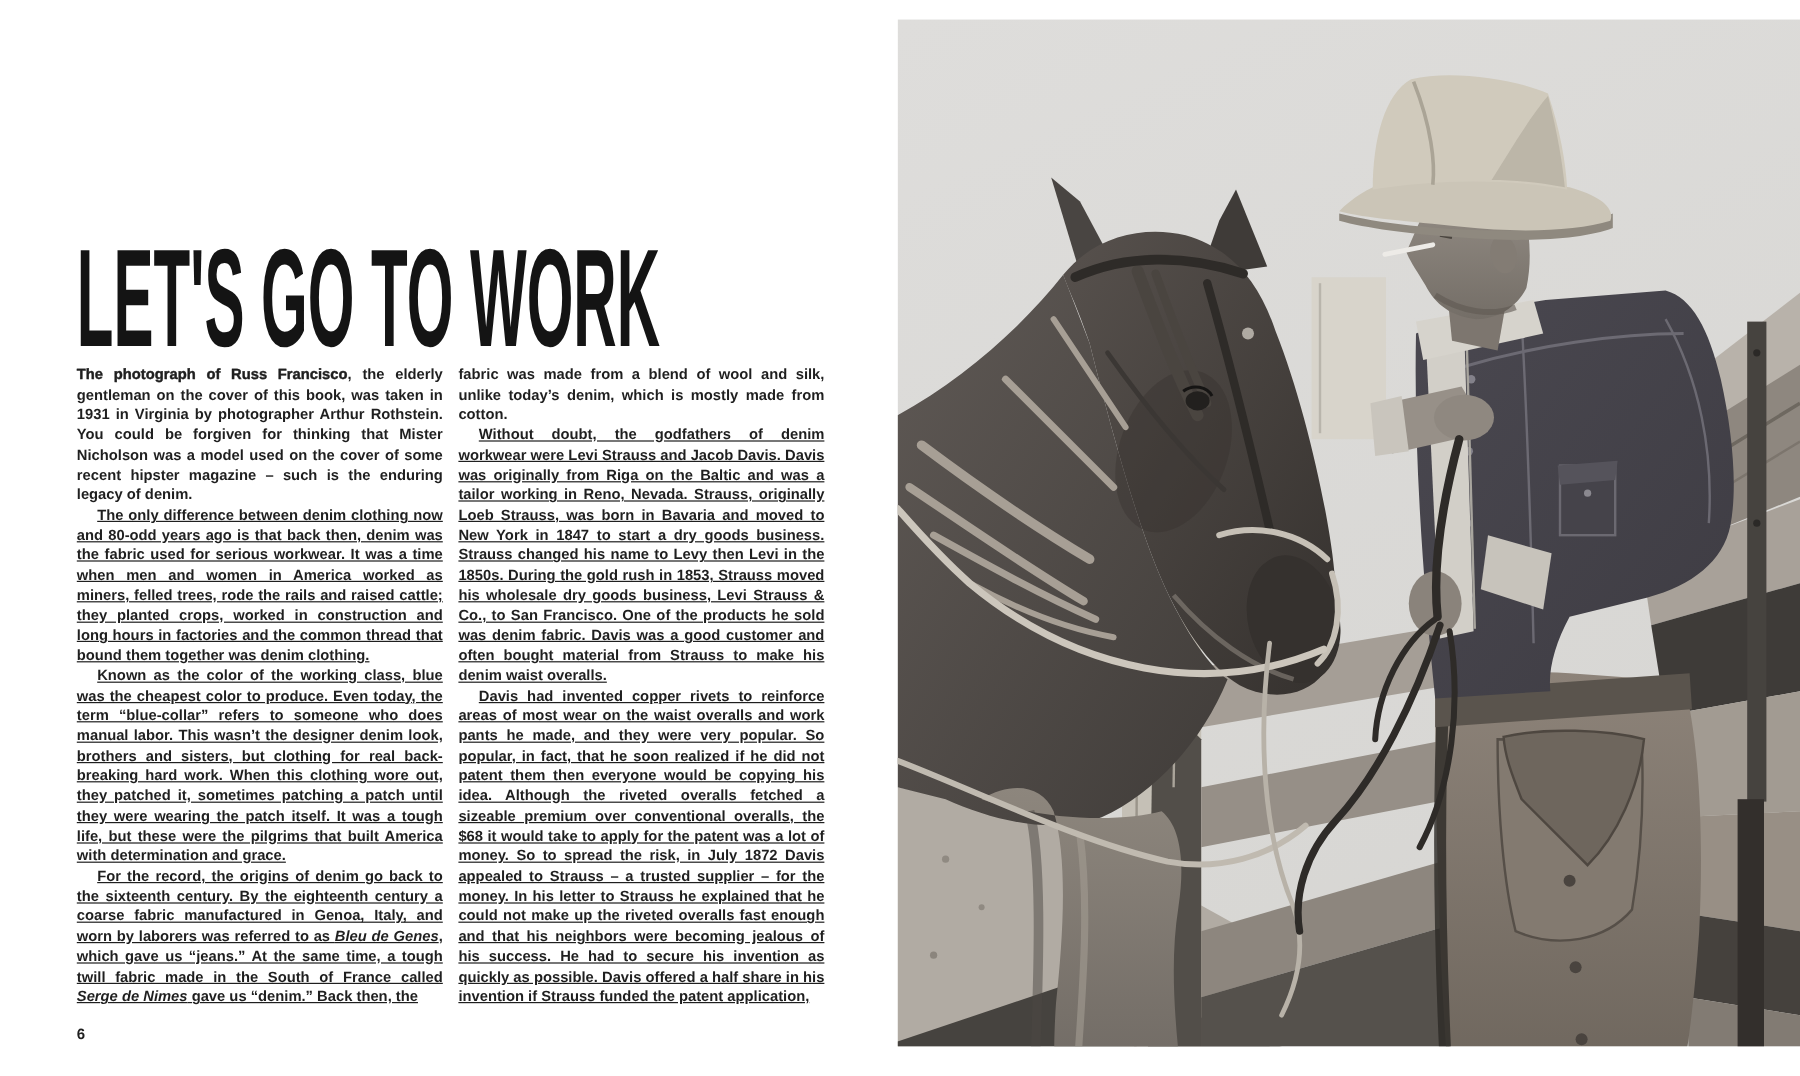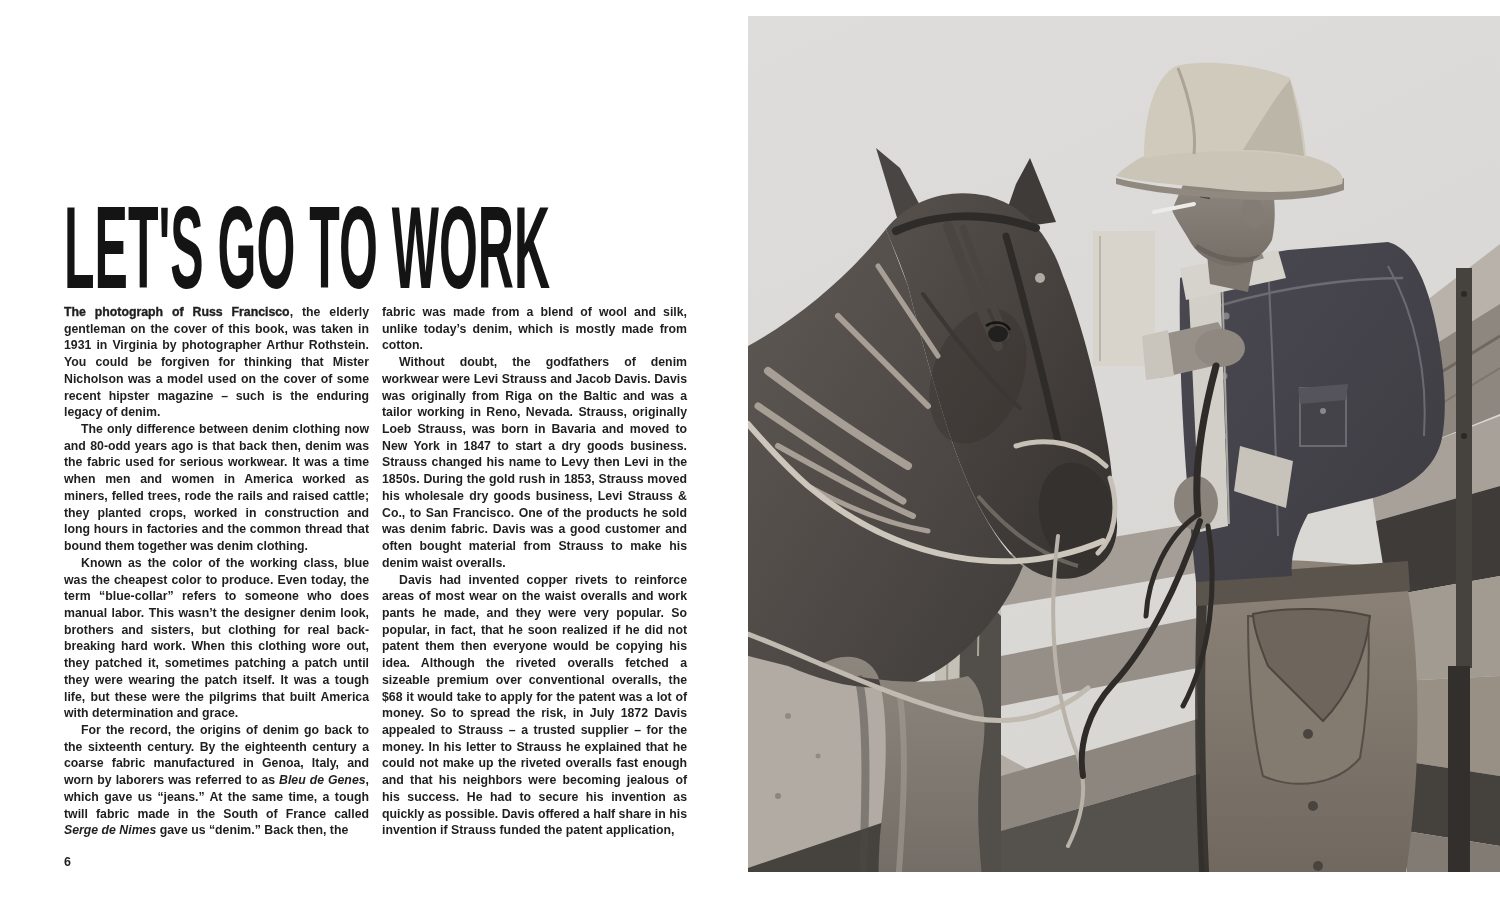--- a/index.html
+++ b/index.html
@@ -5,21 +5,21 @@
   html,body{margin:0;padding:0;background:#ffffff;}
   .spread{position:relative;width:1500px;height:856px;background:var(--paper,#fff);overflow:hidden;
           font-family:"Liberation Sans",sans-serif;margin-top:16px;}
   .title-svg{position:absolute;left:62px;top:186px;}
   .title-svg text{font-family:"Liberation Sans",sans-serif;font-weight:700;fill:var(--title_ink,#141414);}
   .text-col{position:absolute;top:288px;width:305px;}
   .col-1{left:64px;}
   .col-2{left:382px;}
   .para{margin:0;text-align:justify;font-size:12.3px;line-height:16.72px;font-weight:700;
         color:var(--ink,#1f1f1f);}
-  .para.indent{text-indent:17px;}
+  .para.indent{text-indent:17px;text-decoration:underline;}
   .ital{font-style:italic;}
   .lead{-webkit-text-stroke:.35px var(--ink,#1f1f1f);}
   .page-number{position:absolute;left:64px;top:839px;font-size:12.5px;font-weight:700;color:var(--ink,#222);}
   .photo{position:absolute;left:748px;top:0;width:752px;height:897px;}
 </style>
 </head>
 <body>
 
 <div class="spread">
 

